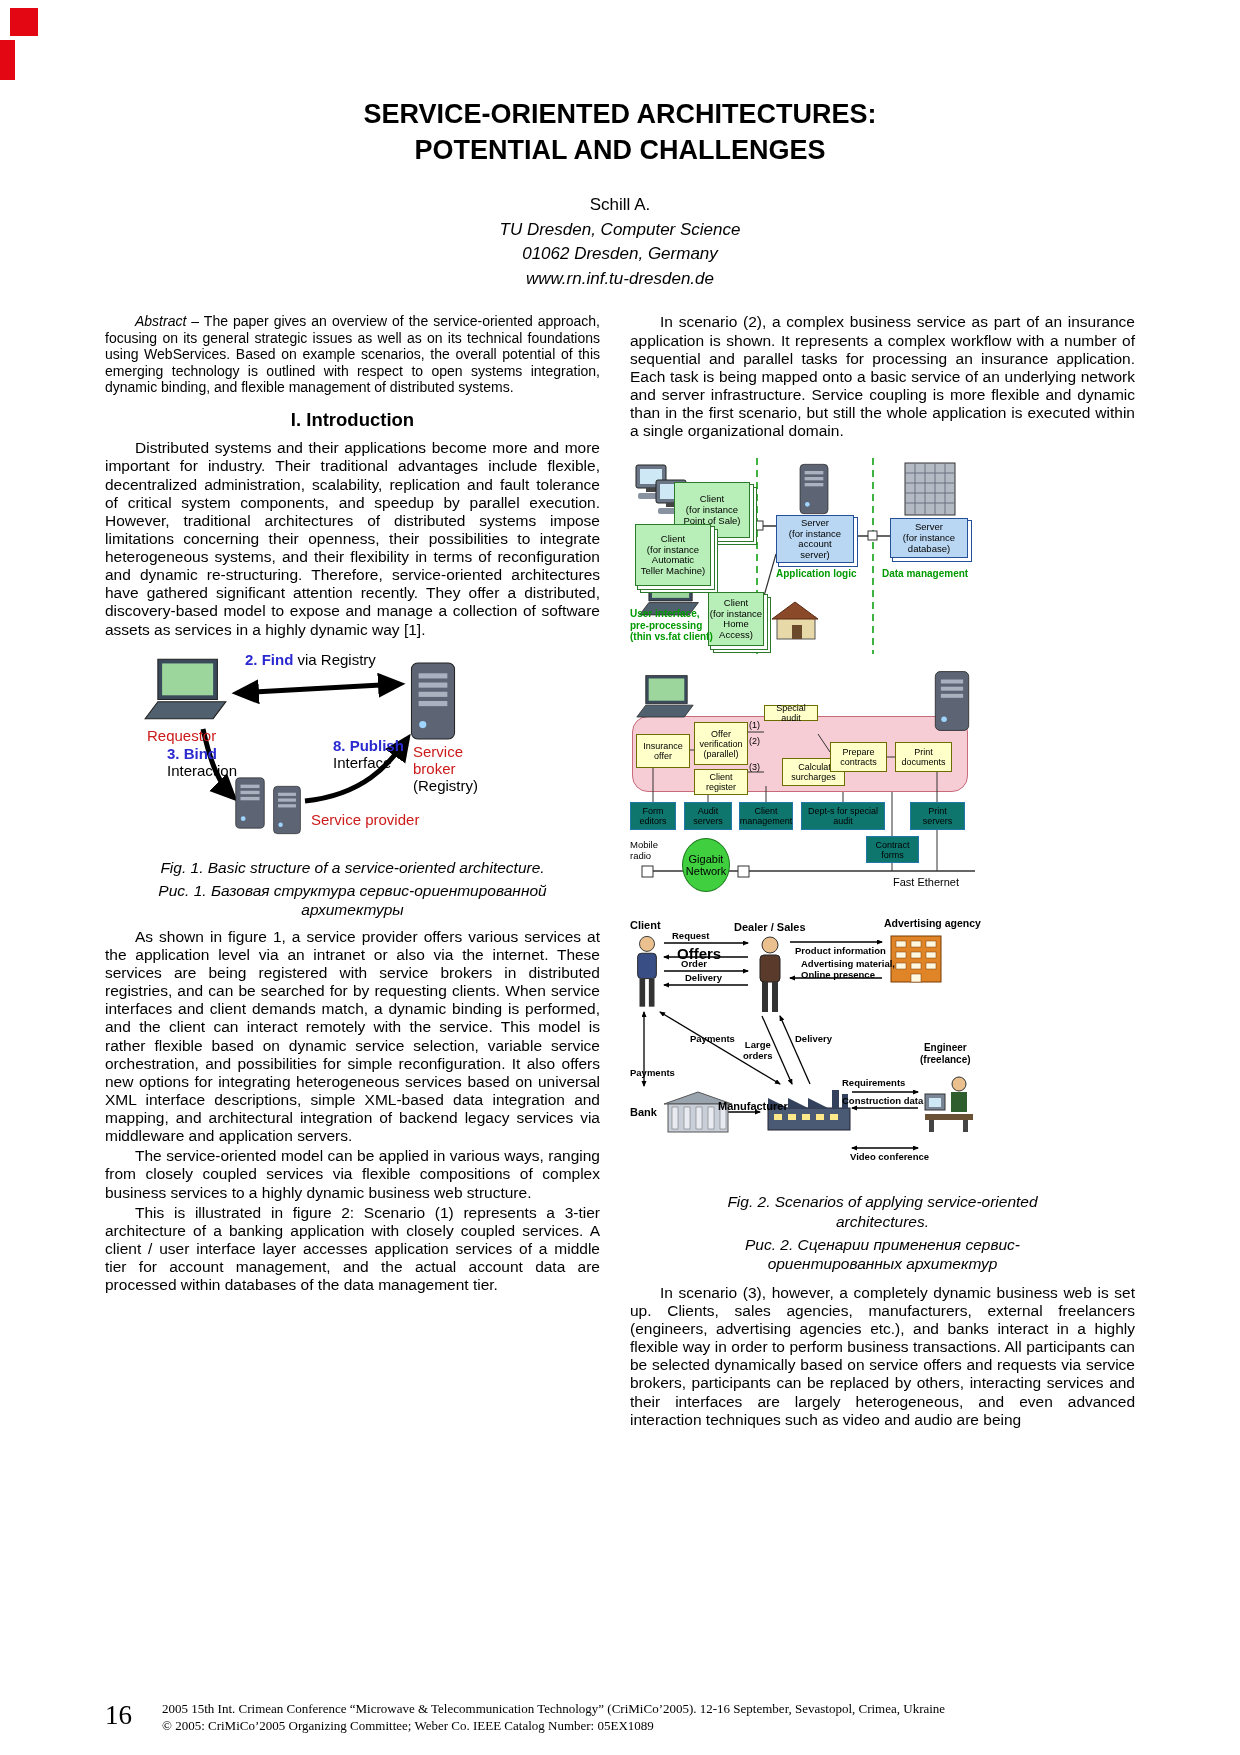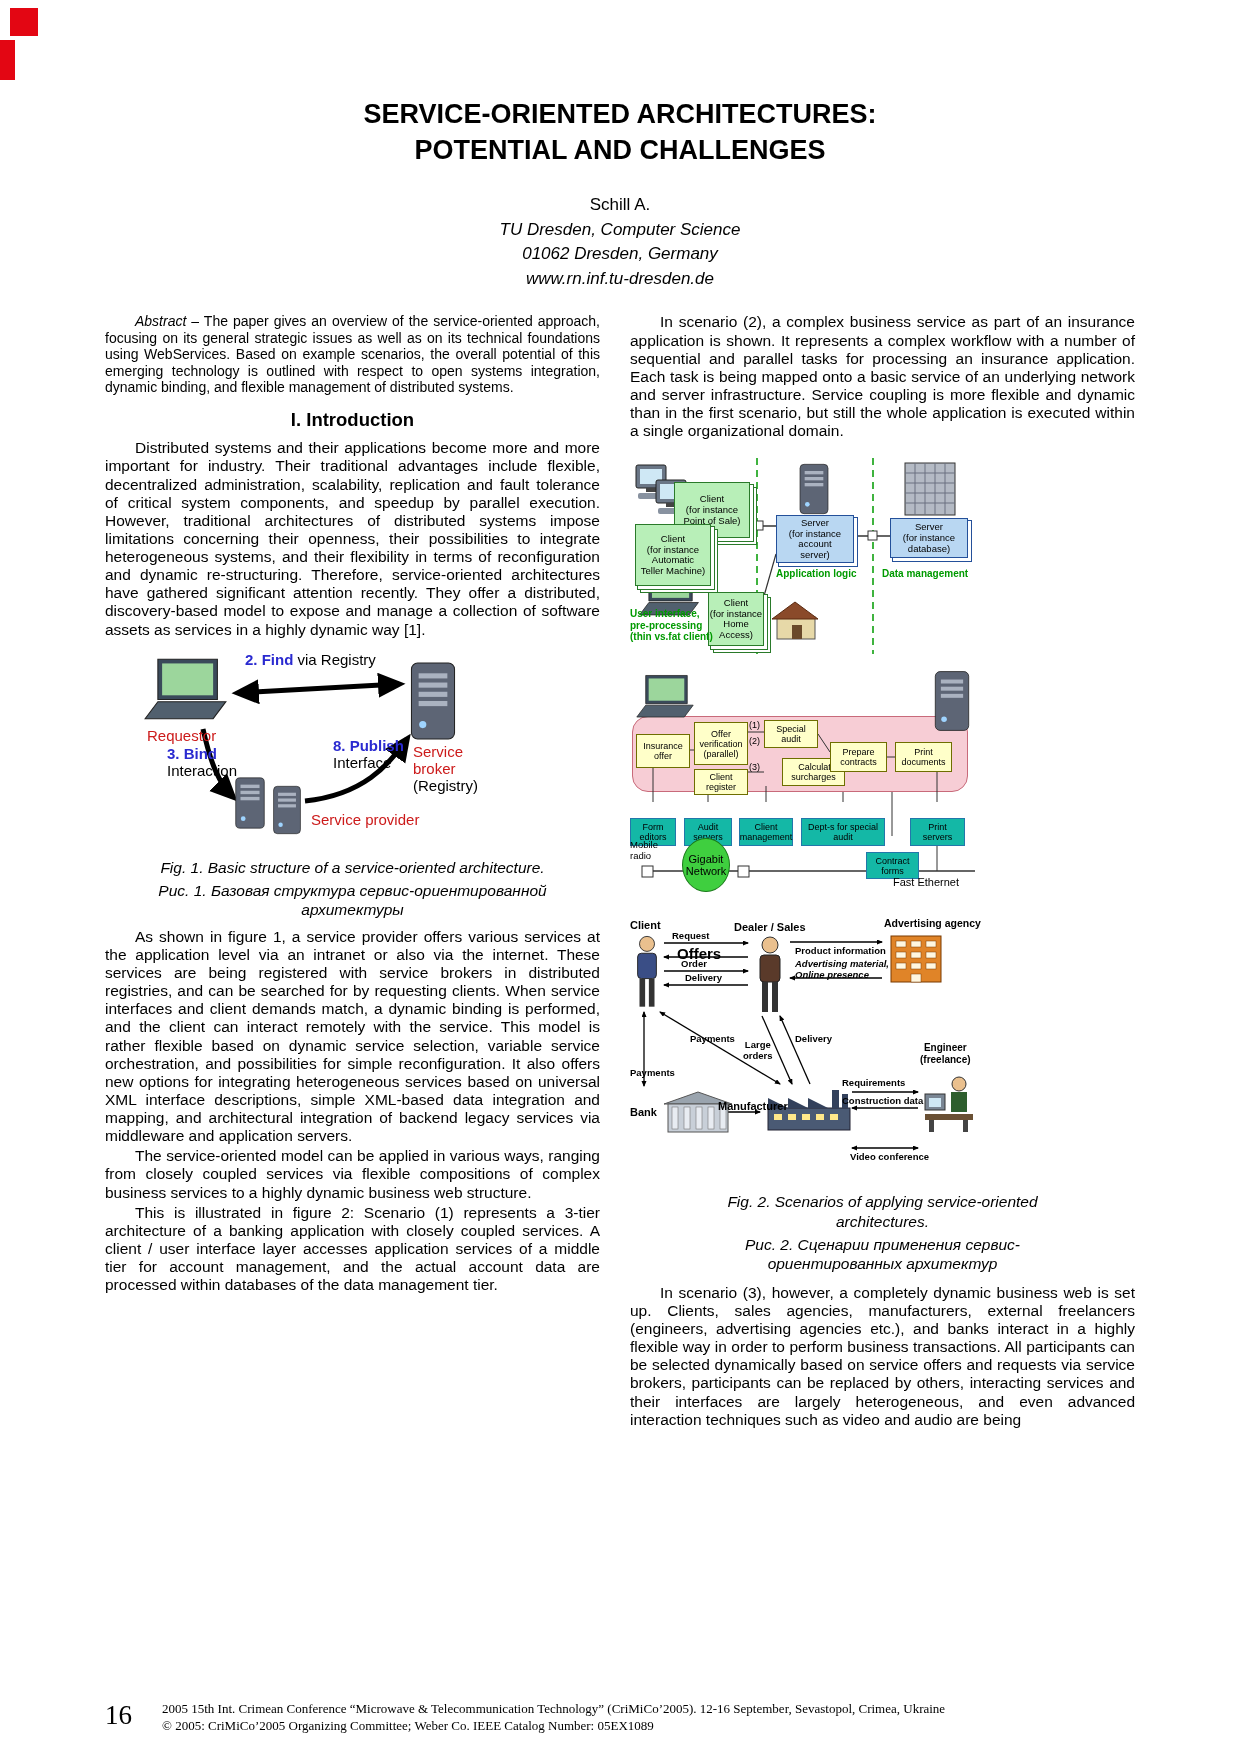--- a/index.html
+++ b/index.html
@@ -20,21 +20,21 @@
   h2.intro { text-align:center; font-size:18.5px; font-weight:bold; margin:14px 0 8px; }
   .fig { position:relative; width:495px; overflow:visible; }
   .fig-svg { position:absolute; left:0; top:0; z-index:0; }
   .lbl { position:absolute; white-space:pre-line; line-height:1.15; z-index:2; }
   .box { position:absolute; display:flex; align-items:center; justify-content:center; text-align:center; white-space:pre-line; line-height:1.12; border:1px solid #333; z-index:2; }
   .green-box { background:#b8efb8; border-color:#2a7a2a; font-size:9.5px;
                box-shadow:3px 3px 0 0 #ffffff, 3px 3px 0 1px #2a7a2a, 6px 6px 0 0 #ffffff, 6px 6px 0 1px #2a7a2a; }
   .blue-box { background:#b9d7f2; border-color:#24509a; font-size:9.5px;
               box-shadow:3px 3px 0 0 #ffffff, 3px 3px 0 1px #24509a; }
   .yellow-box { background:#ffffc9; border-color:#6e6e00; font-size:9px; }
-  .cyan-box { background:#14b8a6; border-color:#2277aa; font-size:9px;margin-top:16px; }
+  .cyan-box { background:#0f766e; border-color:#2277aa; font-size:9px; }
   .icon { position:absolute; z-index:1; }
   .green-text { color:#009a00; font-weight:bold; }
   .blue-bold { color:#2a2ad0; font-weight:bold; }
   .red-text { color:#cc1a1a; }
   .fig-caption { font-style:italic; text-align:center; font-size:15.5px; line-height:1.25; white-space:pre-line; margin:4px 0; }
   .gigabit { position:absolute; background:#3fcf3f; border:1px solid #1a7a1a; border-radius:50%;
              display:flex; align-items:center; justify-content:center; text-align:center;
              font-size:11px; line-height:1.1; white-space:pre-line; z-index:2; }
   .pink-zone { position:absolute; background:#f7cdd5; border:1px solid #c86a7a; border-radius:16px; z-index:0; }
   .footer { position:absolute; left:105px; right:100px; bottom:20px; display:flex; align-items:flex-start; }
@@ -251,21 +251,21 @@
                 <circle cx="15" cy="62" r="3.5" fill="#9fd4ff"></circle>
               </svg>
           </div>
           <div class="box yellow-box" style="left:6px; top:64px; width:54px; height:34px;">Insurance
 offer</div>
           <div class="box yellow-box" style="left:64px; top:52px; width:54px; height:43px;">Offer
 verification
 (parallel)</div>
           <div class="lbl" style="left:119px; top:50px; font-size:9px;">(1)</div>
           <div class="lbl" style="left:119px; top:66px; font-size:9px;">(2)</div>
-          <div class="box yellow-box" style="left:134px; top:50px; width:54px; height:28px;">Special
+          <div class="box yellow-box" style="left:134px; top:35px; width:54px; height:16px;">Special
 audit</div>
           <div class="box yellow-box" style="left:64px; top:99px; width:54px; height:26px;">Client
 register</div>
           <div class="lbl" style="left:119px; top:92px; font-size:9px;">(3)</div>
           <div class="box yellow-box" style="left:152px; top:88px; width:63px; height:28px;text-align:right;">Calculate
 surcharges</div>
           <div class="box yellow-box" style="left:200px; top:72px; width:57px; height:30px;">Prepare
 contracts</div>
           <div class="box yellow-box" style="left:265px; top:72px; width:57px; height:30px;">Print
 documents</div>
@@ -344,21 +344,21 @@
                   <rect x="38" y="31" width="10" height="6"></rect>
                   <rect x="23" y="42" width="10" height="8"></rect>
                 </g>
               </svg>
           </div>
           <div class="lbl" style="left:42px; top:15px; font-size:9.5px; font-weight:bold;">Request</div>
           <div class="lbl" style="left:47px; top:29px; font-size:15px; font-weight:bold;">Offers</div>
           <div class="lbl" style="left:51px; top:43px; font-size:9.5px; font-weight:bold;">Order</div>
           <div class="lbl" style="left:55px; top:57px; font-size:9.5px; font-weight:bold;">Delivery</div>
           <div class="lbl" style="left:165px; top:30px; font-size:9.5px; font-weight:bold;">Product information</div>
-          <div class="lbl" style="left:165px; top:43px; font-size:9.5px; font-weight:bold;font-style:italic;">Advertising material,
+          <div class="lbl" style="left:171px; top:43px; font-size:9.5px; font-weight:bold;">Advertising material,
 Online presence</div>
           <div class="lbl" style="left:60px; top:118px; font-size:9.5px; font-weight:bold;">Payments</div>
           <div class="lbl" style="left:113px; top:124px; font-size:9.5px; font-weight:bold; text-align:center;">Large
 orders</div>
           <div class="lbl" style="left:165px; top:118px; font-size:9.5px; font-weight:bold;">Delivery</div>
           <div class="lbl" style="left:0px; top:152px; font-size:9.5px; font-weight:bold;">Payments</div>
           <div class="lbl" style="left:0px; top:190px; font-size:11px; font-weight:bold;">Bank</div>
           <div class="icon" style="left:32px; top:174px; width:72px; height:46px;">
             <svg width="72" height="46" viewBox="0 0 72 46">
                 <polygon points="2,14 36,2 70,14" fill="#9aa4ae" stroke="#555"></polygon>

